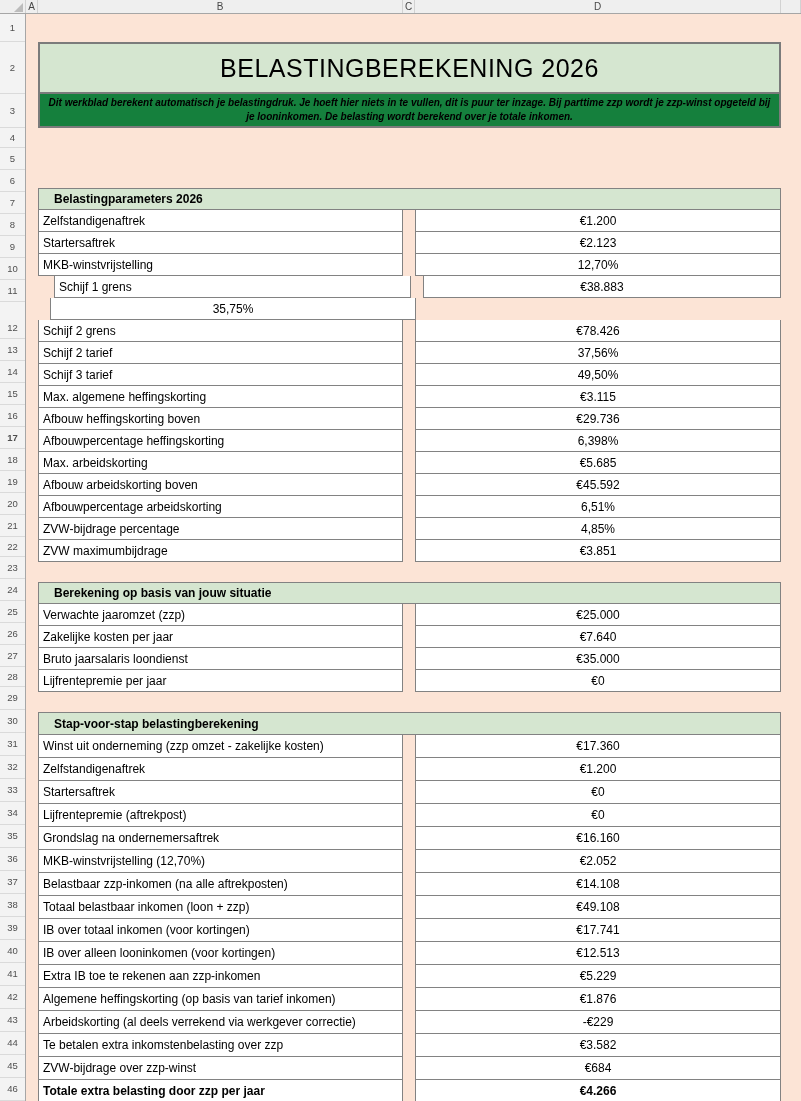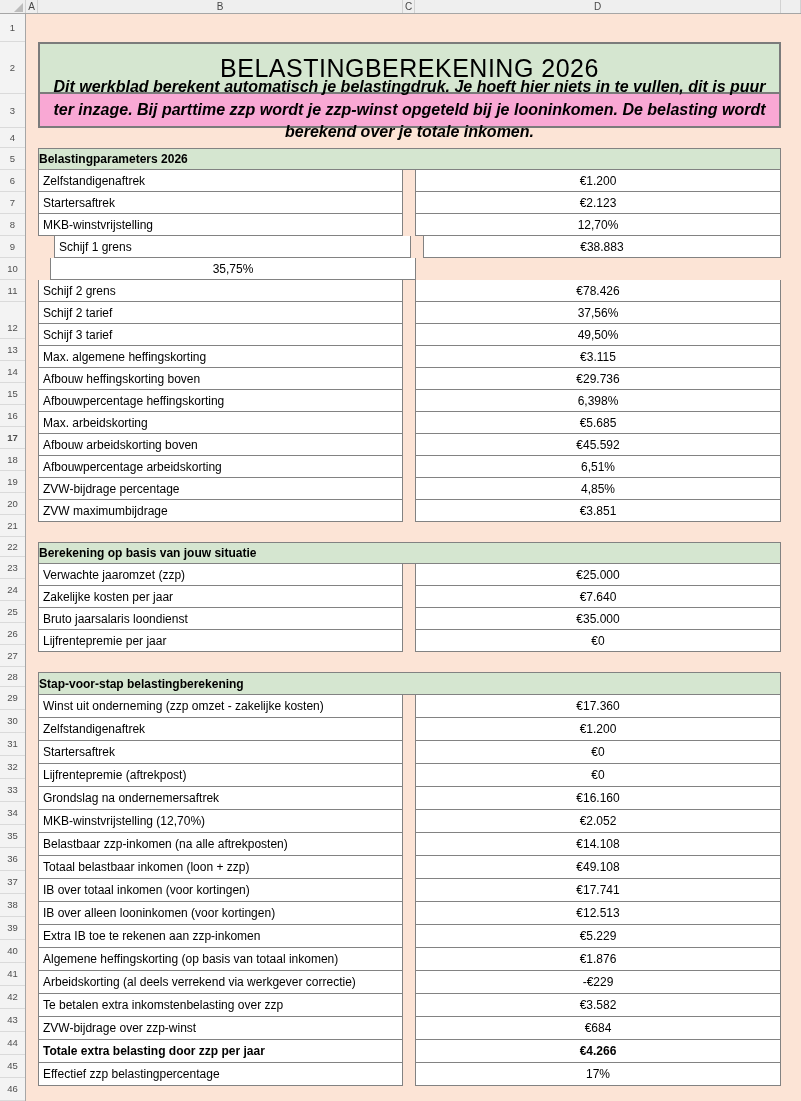--- a/index.html
+++ b/index.html
@@ -39,31 +39,31 @@
   }
   
   .title-cell{
     position:absolute;left:38px;top:42px;width:743px;height:52px;
     box-sizing:border-box;background:#d5e6d0;border:2px solid #7b7b7b;
     display:flex;align-items:center;justify-content:center;
     font-size:25px;letter-spacing:.5px;z-index:2;
   }
   .info-cell{
     position:absolute;left:38px;top:94px;width:743px;height:34px;
-    box-sizing:border-box;background:#f9a8d4;border:2px solid #7b7b7b;border-top:none;
+    box-sizing:border-box;background:#15803d;border:2px solid #7b7b7b;border-top:none;
     display:flex;align-items:center;justify-content:center;text-align:center;
-    font-size:16px;font-style:italic;font-weight:bold;line-height:1.4;
+    font-size:10px;font-style:italic;font-weight:bold;line-height:1.4;
     padding:0 5px;z-index:2;
   }
   
   .section{position:absolute;left:38px;width:743px;z-index:2}
   .sec-header{
     box-sizing:border-box;width:743px;background:#d5e6d0;
     border:1px solid #828282;font-weight:bold;font-size:12px;
-    display:flex;align-items:center;padding-left:0;
+    display:flex;align-items:center;padding-left:15px;margin-top:40px;
   }
   .sec-row{display:flex}
   .label-cell{
     box-sizing:border-box;width:365px;background:#fff;
     border:1px solid #828282;border-top:none;
     display:flex;align-items:center;padding-left:4px;
     font-size:12px;white-space:nowrap;overflow:hidden;
   }
   .gap-cell{width:12px}
   .value-cell{
@@ -304,21 +304,21 @@
           <div class="label-cell">IB over alleen looninkomen (voor kortingen)</div>
           <div class="gap-cell"></div>
           <div class="value-cell">€12.513</div>
         </div>
         <div class="sec-row" style="height: 23px;">
           <div class="label-cell">Extra IB toe te rekenen aan zzp-inkomen</div>
           <div class="gap-cell"></div>
           <div class="value-cell">€5.229</div>
         </div>
         <div class="sec-row" style="height: 23px;">
-          <div class="label-cell">Algemene heffingskorting (op basis van totaal inkomen)</div>
+          <div class="label-cell">Algemene heffingskorting (op basis van tarief inkomen)</div>
           <div class="gap-cell"></div>
           <div class="value-cell">€1.876</div>
         </div>
         <div class="sec-row" style="height: 23px;">
           <div class="label-cell">Arbeidskorting (al deels verrekend via werkgever correctie)</div>
           <div class="gap-cell"></div>
           <div class="value-cell">-€229</div>
         </div>
         <div class="sec-row" style="height: 23px;">
           <div class="label-cell">Te betalen extra inkomstenbelasting over zzp</div>

